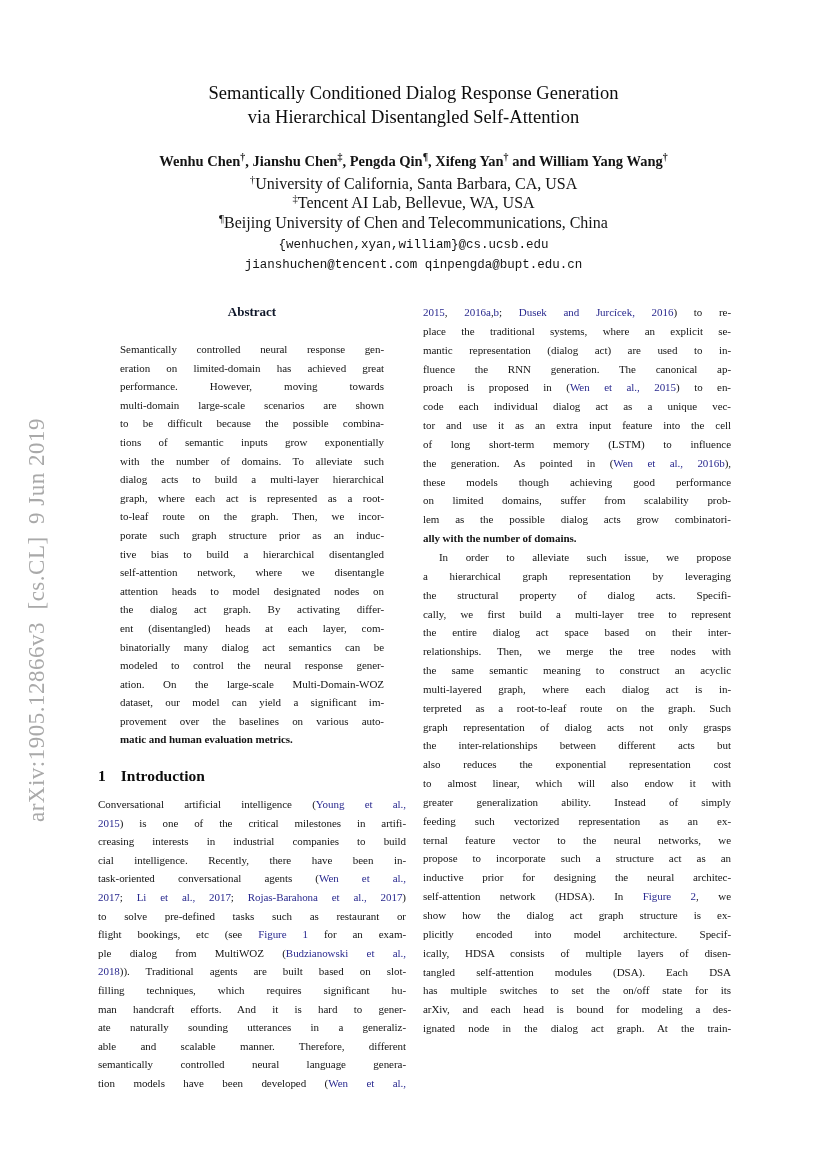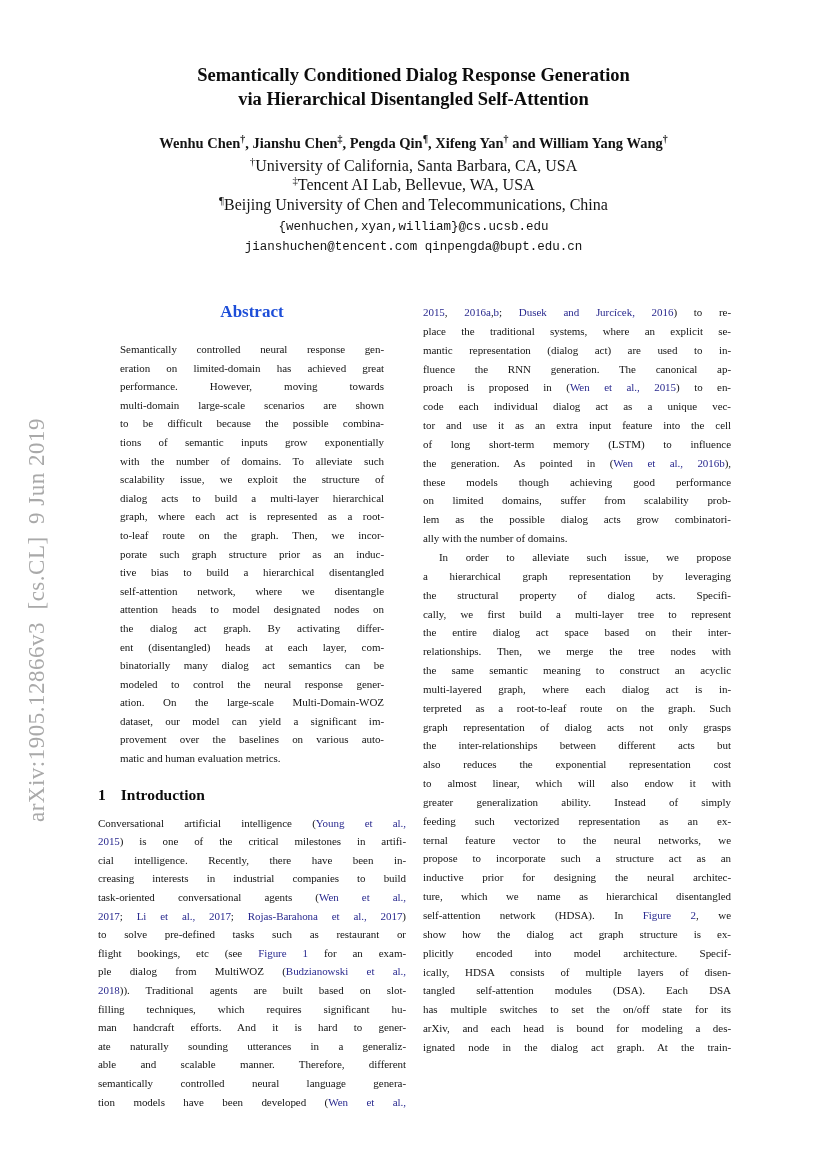--- a/index.html
+++ b/index.html
@@ -25,22 +25,22 @@
     white-space:nowrap;
     font-size:23px;
     letter-spacing:0.5px;
     color:var(--watermark);
   }
   .header{
     position:absolute;top:0;left:0;width:100%;
     text-align:center;
   }
   .title{
-    margin-top:64px;
-    font-size:18.5px;font-weight:bold;
+    margin-top:82px;
+    font-size:18.5px;font-weight:normal;
     line-height:23.5px;
     color:#0d0d0d;
   }
   .authors{
     margin-top:23px;
     font-size:14.5px;font-weight:bold;
     line-height:18px;
   }
   .affils{
     margin-top:4px;
@@ -49,37 +49,37 @@
   .emails{
     margin-top:3px;
     font-family:"Liberation Mono", monospace;
     font-size:12.5px;line-height:20px;
   }
   .sup{vertical-align:super;font-size:68%;line-height:0;}
   .col-left{position:absolute;left:98px;top:303px;width:308px;}
   .col-right{position:absolute;left:423px;top:303px;width:308px;}
   .abs-heading{
     text-align:center;font-weight:bold;
-    font-size:17px;line-height:18px;
-    color:#1d4ed8;
+    font-size:13px;line-height:18px;
+    color:#0f172a;
   }
   .abs-body{
     width:264px;margin:19px auto 0;
     font-size:12.8px;line-height:16.5px;
   }
   .sec-heading{
     margin-top:17px;margin-bottom:9px;
     font-size:15.5px;font-weight:bold;line-height:20px;
     color:#0d0d0d;
   }
   .hgap{margin-left:15px;}
   .body-lines{font-size:11px;line-height:18.6px;letter-spacing:-0.05px;}
   .col-right .body-lines{line-height:18.85px;}
   .tline{text-align:justify;text-align-last:justify;}
-  .tline.lastline{text-align-last:left;}
+  .tline.lastline{text-align-last:left;font-weight:bold;}
   .tline.indent{text-indent:16px;}
   .cite{color:var(--citation);}
 </style>
 </head>
 <body>
 
 <div class="page">
 
   <div class="watermark">arXiv:1905.12866v3&nbsp; [cs.CL]&nbsp; 9 Jun 2019</div>
 
@@ -103,43 +103,42 @@
   <div class="col-left">
     <div class="abs-heading">Abstract</div>
     <div class="abs-body body-lines">
         <div class="tline"><span>Semantically controlled neural response gen-</span></div>
         <div class="tline"><span>eration on limited-domain has achieved great</span></div>
         <div class="tline"><span>performance. However, moving towards</span></div>
         <div class="tline"><span>multi-domain large-scale scenarios are shown</span></div>
         <div class="tline"><span>to be difficult because the possible combina-</span></div>
         <div class="tline"><span>tions of semantic inputs grow exponentially</span></div>
         <div class="tline"><span>with the number of domains. To alleviate such</span></div>
-        <div class="tline"><span>scalability issue, we exploit the structure of</span></div>
         <div class="tline"><span>dialog acts to build a multi-layer hierarchical</span></div>
         <div class="tline"><span>graph, where each act is represented as a root-</span></div>
         <div class="tline"><span>to-leaf route on the graph. Then, we incor-</span></div>
         <div class="tline"><span>porate such graph structure prior as an induc-</span></div>
         <div class="tline"><span>tive bias to build a hierarchical disentangled</span></div>
         <div class="tline"><span>self-attention network, where we disentangle</span></div>
         <div class="tline"><span>attention heads to model designated nodes on</span></div>
         <div class="tline"><span>the dialog act graph. By activating differ-</span></div>
         <div class="tline"><span>ent (disentangled) heads at each layer, com-</span></div>
         <div class="tline"><span>binatorially many dialog act semantics can be</span></div>
         <div class="tline"><span>modeled to control the neural response gener-</span></div>
         <div class="tline"><span>ation. On the large-scale Multi-Domain-WOZ</span></div>
         <div class="tline"><span>dataset, our model can yield a significant im-</span></div>
         <div class="tline"><span>provement over the baselines on various auto-</span></div>
         <div class="tline lastline"><span>matic and human evaluation metrics.</span></div>
       </div>
     <div class="sec-heading"><span>1</span><span class="hgap">Introduction</span></div>
     <div class="body-lines">
         <div class="tline"><span>Conversational artificial intelligence (</span><span class="cite">Young et al.,</span></div>
         <div class="tline"><span class="cite">2015</span><span>) is one of the critical milestones in artifi-</span></div>
+        <div class="tline"><span>creasing interests in industrial companies to build</span></div>
         <div class="tline"><span>cial intelligence. Recently, there have been in-</span></div>
-        <div class="tline"><span>creasing interests in industrial companies to build</span></div>
         <div class="tline"><span>task-oriented conversational agents (</span><span class="cite">Wen et al.,</span></div>
         <div class="tline"><span class="cite">2017</span><span>; </span><span class="cite">Li et al., 2017</span><span>; </span><span class="cite">Rojas-Barahona et al., 2017</span><span>)</span></div>
         <div class="tline"><span>to solve pre-defined tasks such as restaurant or</span></div>
         <div class="tline"><span>flight bookings, etc (see </span><span class="cite">Figure 1</span><span> for an exam-</span></div>
         <div class="tline"><span>ple dialog from MultiWOZ (</span><span class="cite">Budzianowski et al.,</span></div>
         <div class="tline"><span class="cite">2018</span><span>)). Traditional agents are built based on slot-</span></div>
         <div class="tline"><span>filling techniques, which requires significant hu-</span></div>
         <div class="tline"><span>man handcraft efforts. And it is hard to gener-</span></div>
         <div class="tline"><span>ate naturally sounding utterances in a generaliz-</span></div>
         <div class="tline"><span>able and scalable manner. Therefore, different</span></div>
@@ -174,21 +173,20 @@
         <div class="tline"><span>terpreted as a root-to-leaf route on the graph. Such</span></div>
         <div class="tline"><span>graph representation of dialog acts not only grasps</span></div>
         <div class="tline"><span>the inter-relationships between different acts but</span></div>
         <div class="tline"><span>also reduces the exponential representation cost</span></div>
         <div class="tline"><span>to almost linear, which will also endow it with</span></div>
         <div class="tline"><span>greater generalization ability. Instead of simply</span></div>
         <div class="tline"><span>feeding such vectorized representation as an ex-</span></div>
         <div class="tline"><span>ternal feature vector to the neural networks, we</span></div>
         <div class="tline"><span>propose to incorporate such a structure act as an</span></div>
         <div class="tline"><span>inductive prior for designing the neural architec-</span></div>
-        <div class="tline"><span>ture, which we name as hierarchical disentangled</span></div>
         <div class="tline"><span>self-attention network (HDSA). In </span><span class="cite">Figure 2</span><span>, we</span></div>
         <div class="tline"><span>show how the dialog act graph structure is ex-</span></div>
         <div class="tline"><span>plicitly encoded into model architecture. Specif-</span></div>
         <div class="tline"><span>ically, HDSA consists of multiple layers of disen-</span></div>
         <div class="tline"><span>tangled self-attention modules (DSA). Each DSA</span></div>
         <div class="tline"><span>has multiple switches to set the on/off state for its</span></div>
         <div class="tline"><span>arXiv, and each head is bound for modeling a des-</span></div>
         <div class="tline"><span>ignated node in the dialog act graph. At the train-</span></div>
       </div>
   </div>

